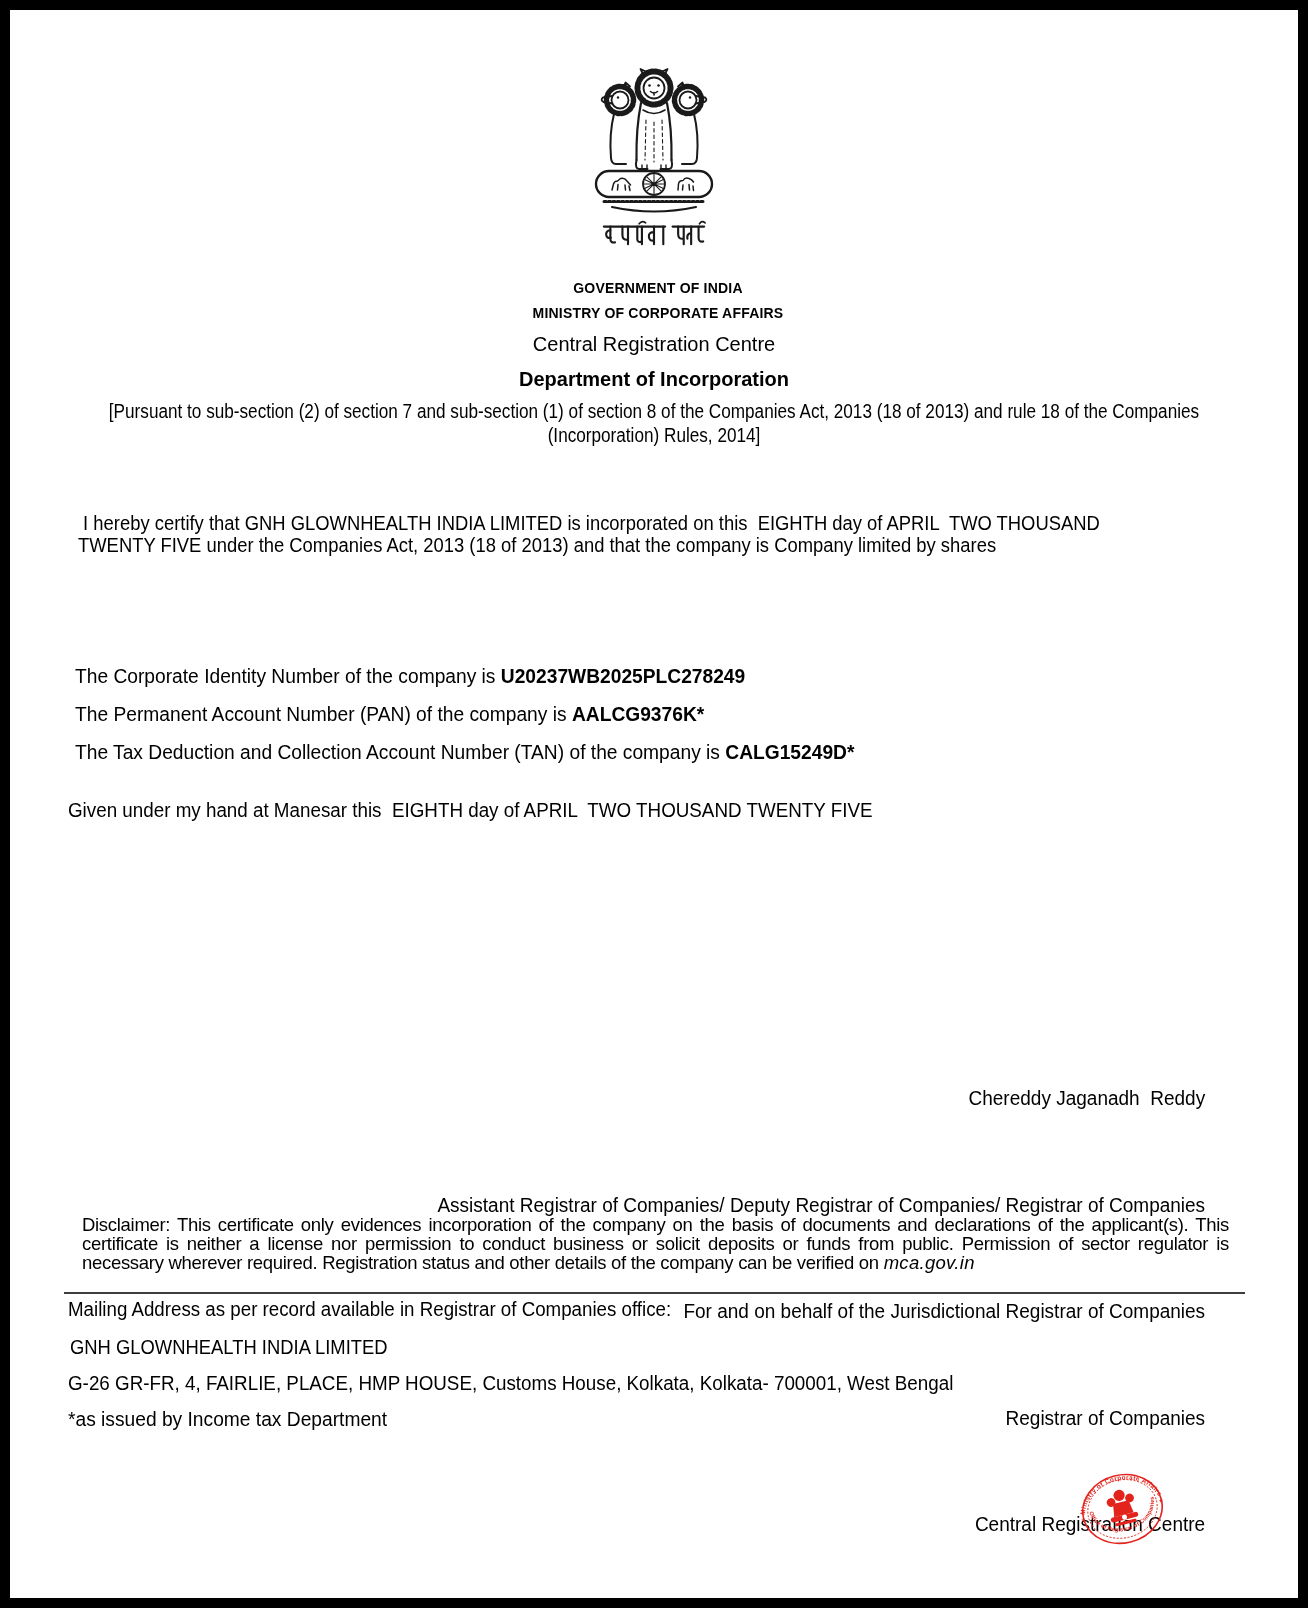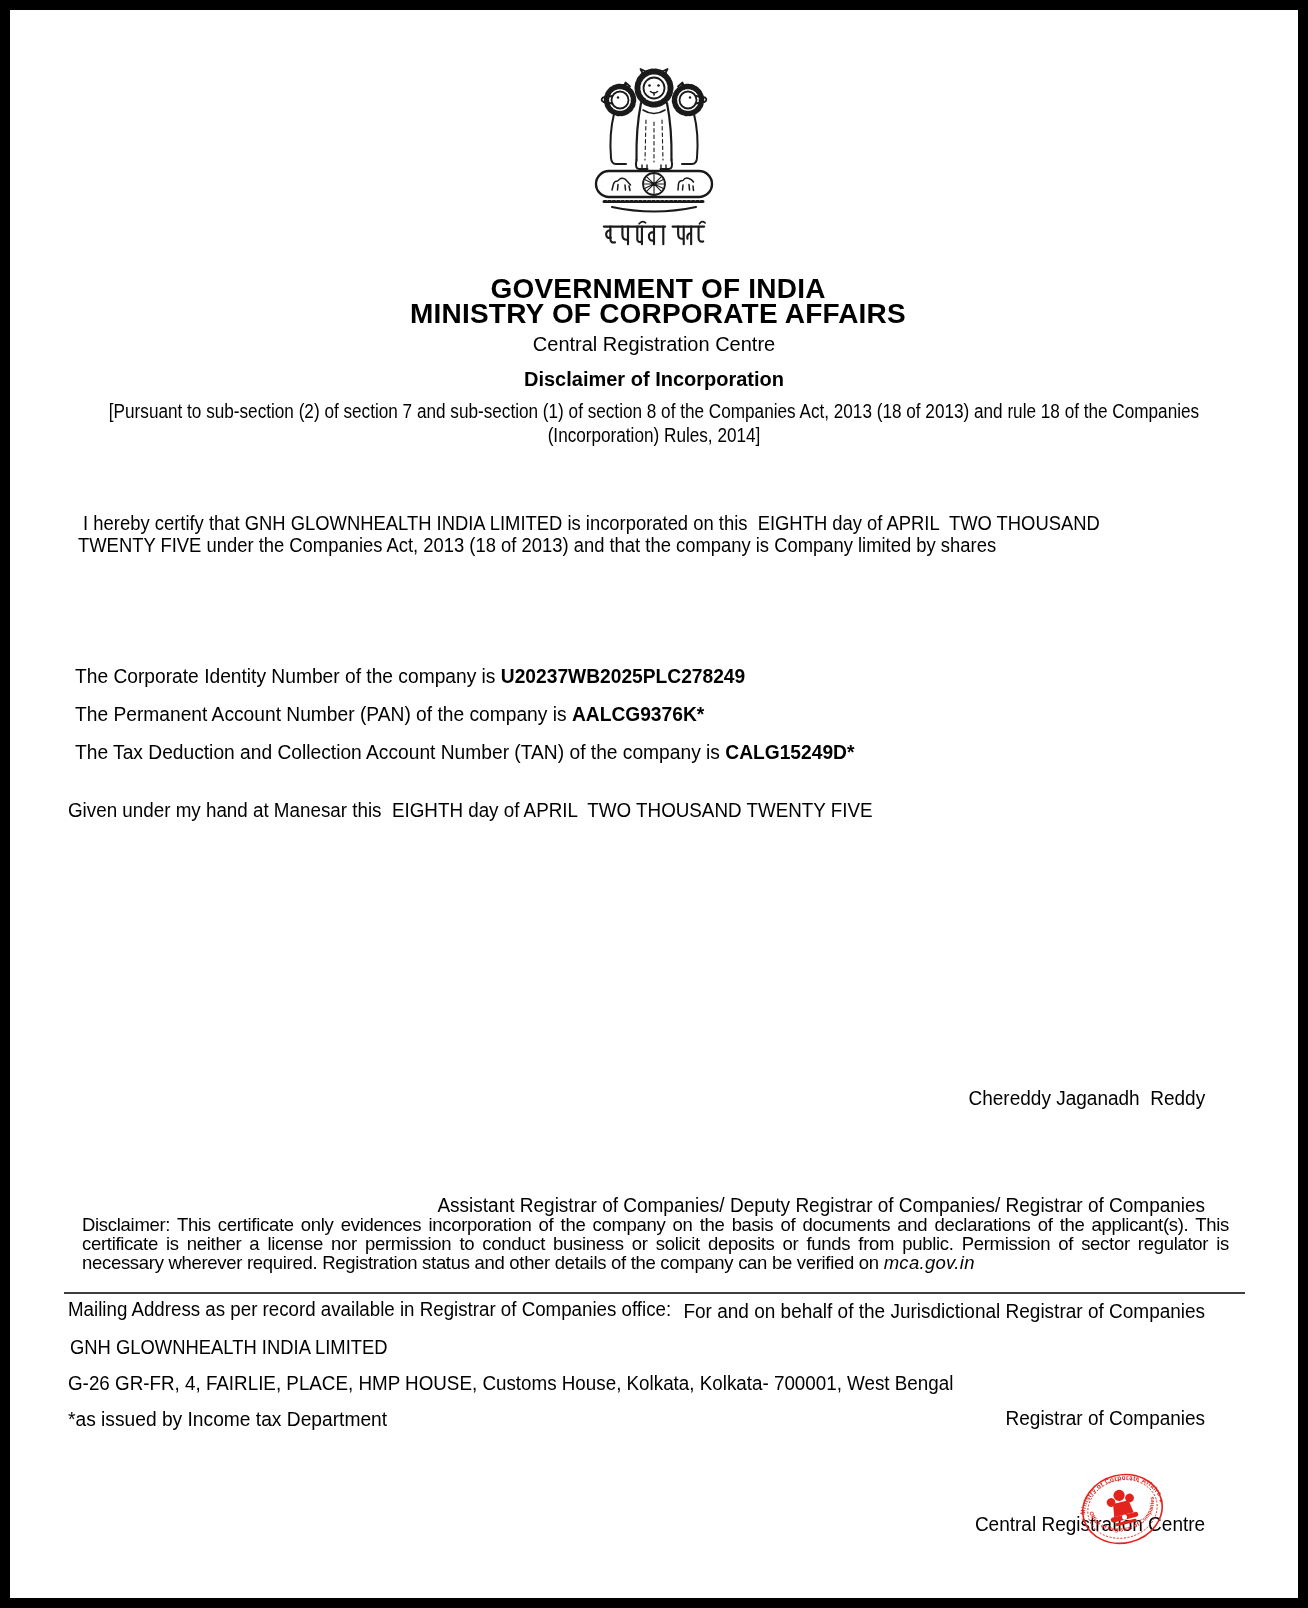--- a/index.html
+++ b/index.html
@@ -15,21 +15,21 @@
   .ctr { left:0; right:0; text-align:center; }
   .b { font-weight:bold; }
   .pre { white-space:pre-wrap; }
 
   
   .emblem-wrap { left:592px; top:58px; width:124px; text-align:center; }
   .motto-wrap { margin-top:2px; position:relative; display:inline-block; }
   .sr { position:absolute; width:1px; height:1px; overflow:hidden; clip:rect(0 0 0 0); white-space:nowrap; }
 
   
-  .gov-block { top:276px; font-size:28px; line-height:25px; font-weight:bold; letter-spacing:0.2px;padding-left:8px; }
+  .gov-block { top:276px; font-size:14px; line-height:25px; font-weight:bold; letter-spacing:0.2px;padding-left:8px; }
   .crc-line  { top:333px; font-size:20px; }
   .cert-title{ top:368px; font-size:20px; font-weight:bold; }
 
   .pursuant {
     top:400px; left:29px; width:1250px; text-align:center;
     font-size:19.5px; line-height:23.5px;
     transform:scaleX(0.88); transform-origin:50% 0;
   }
 
   .certify {
@@ -130,21 +130,21 @@
       </svg>
       <span class="sr">सत्यमेव जयते</span>
     </div>
   </div>
 
   <div class="abs ctr gov-block">
     <div>GOVERNMENT OF INDIA</div>
     <div>MINISTRY OF CORPORATE AFFAIRS</div>
   </div>
   <div class="abs ctr crc-line">Central Registration Centre</div>
-  <div class="abs ctr cert-title">Disclaimer of Incorporation</div>
+  <div class="abs ctr cert-title">Department of Incorporation</div>
   <div class="abs pursuant pre">[Pursuant to sub-section (2) of section 7 and sub-section (1) of section 8 of the Companies Act, 2013 (18 of 2013) and rule 18 of the Companies (Incorporation) Rules, 2014]</div>
 
   <div class="abs certify pre"> I hereby certify that GNH GLOWNHEALTH INDIA LIMITED is incorporated on this  EIGHTH day of APRIL  TWO THOUSAND TWENTY FIVE under the Companies Act, 2013 (18 of 2013) and that the company is Company limited by shares</div>
 
   <div class="abs idline cin"><span>The Corporate Identity Number of the company is </span><span class="b">U20237WB2025PLC278249</span></div>
   <div class="abs idline pan"><span>The Permanent Account Number (PAN) of the company is </span><span class="b">AALCG9376K*</span></div>
   <div class="abs idline tan"><span>The Tax Deduction and Collection Account Number (TAN) of the company is </span><span class="b">CALG15249D*</span></div>
 
   <div class="abs given pre">Given under my hand at Manesar this  EIGHTH day of APRIL  TWO THOUSAND TWENTY FIVE</div>
 

